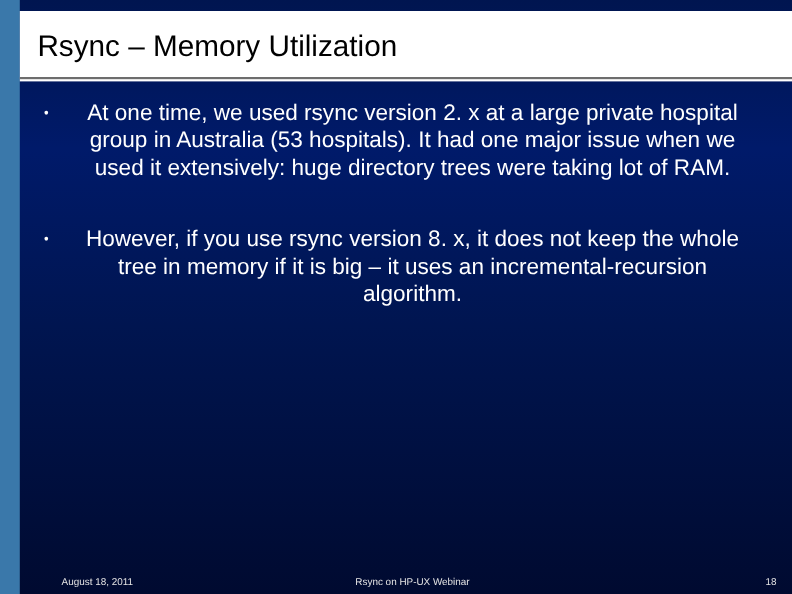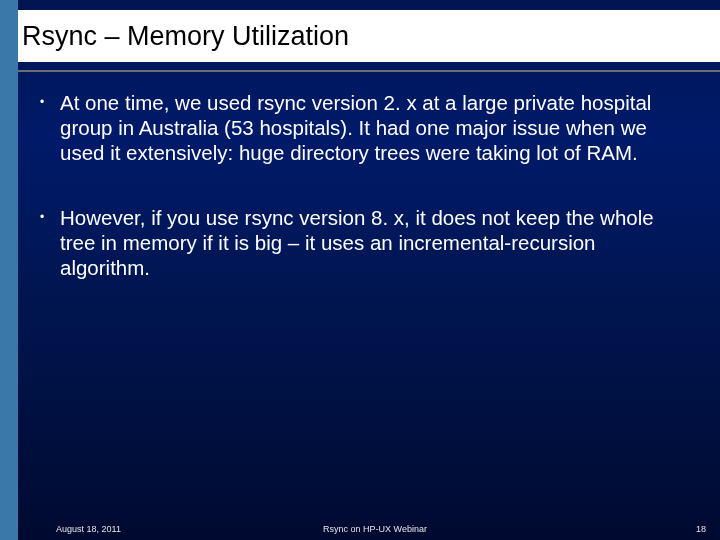--- a/index.html
+++ b/index.html
@@ -24,26 +24,26 @@
     top: 0;
     width: 18px;
     height: 540px;
     background: #3a78aa;
   }
   .title-band {
     position: absolute;
     left: 18px;
     top: 10px;
     width: 702px;
-    height: 52px;
+    height: 64px;
     background: #ffffff;
     color: #000000;
     display: flex;
     align-items: center;
-    padding-left: 4px;
+    padding-left: 16px;
     box-sizing: border-box;
   }
   .title-band h1 {
     margin: 0;
     font-size: 27px;
     font-weight: normal;
   }
   .title-divider {
     position: absolute;
     left: 18px;
@@ -68,20 +68,21 @@
   }
   .bullet-dot {
     flex: 0 0 auto;
     width: 20px;
     font-size: 12px;
     line-height: 24px;
     color: #ffffff;
   }
   .bullet-text {
     flex: 1 1 auto;
+    text-align: center;
   }
   .footer {
     position: absolute;
     left: 18px;
     bottom: 6px;
     width: 702px;
     display: flex;
     align-items: center;
     justify-content: space-between;
     font-size: 9px;

